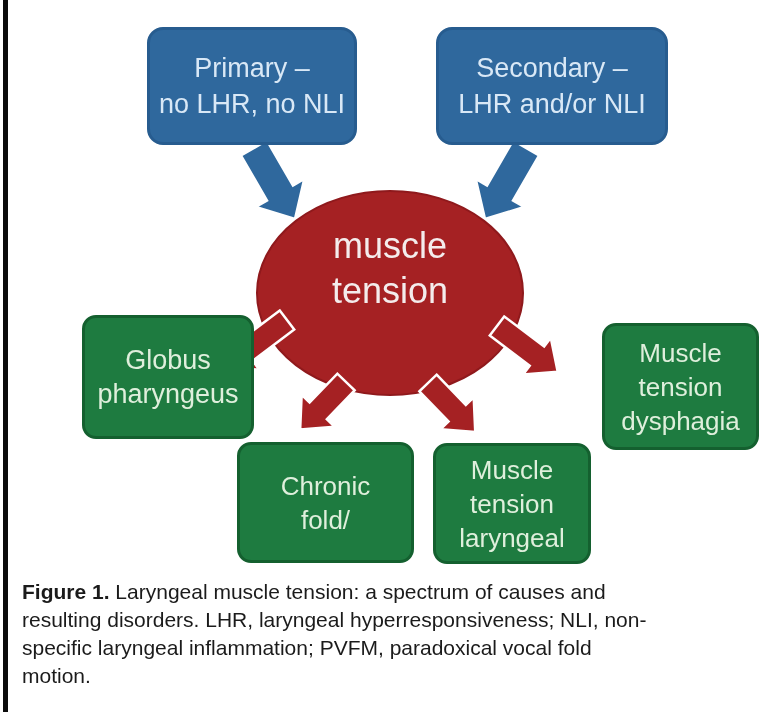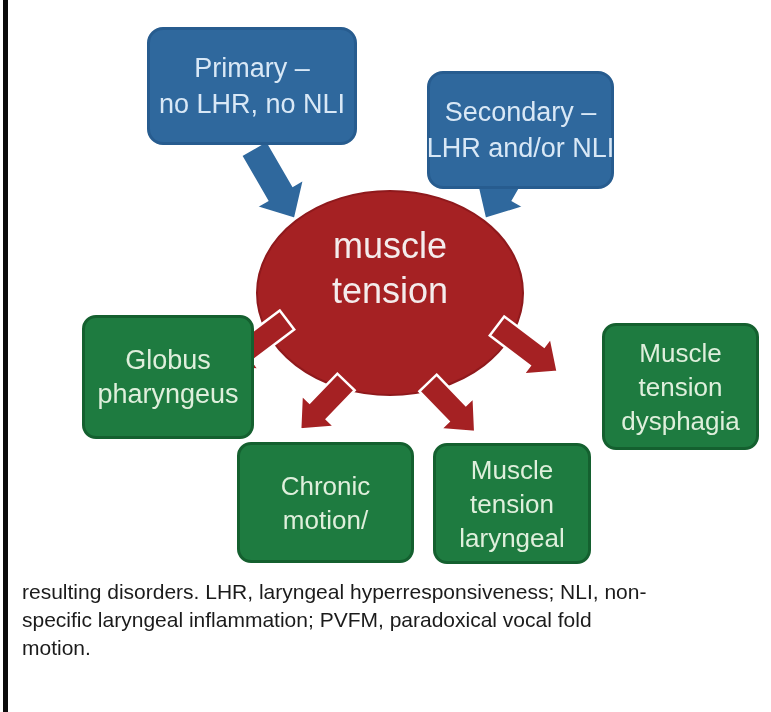--- a/index.html
+++ b/index.html
@@ -85,48 +85,51 @@
       <polygon points="0,-12 40,-12 40,-23 66,0 40,23 40,12 0,12" transform="translate(346,382) rotate(134)"></polygon>
       <polygon points="0,-12 42,-12 42,-23 68,0 42,23 42,12 0,12" transform="translate(428,383) rotate(46)"></polygon>
       <polygon points="0,-12 50,-12 50,-23 76,0 50,23 50,12 0,12" transform="translate(497,326) rotate(37)"></polygon>
     </g>
   </svg>
 
   <div class="node cause-node" style="left:147px; top:27px; width:210px; height:118px;">
     <span class="line">Primary –</span>
     <span class="line">no LHR, no NLI</span>
   </div>
-  <div class="node cause-node" style="left:427px; top:27px; width:187px; height:118px;margin-top:44px;">
+  <div class="node cause-node" style="left:436px; top:27px; width:232px; height:118px;">
     <span class="line">Secondary –</span>
     <span class="line">LHR and/or NLI</span>
   </div>
 
   <div class="center-label">
     <span class="line" style="display:block;">muscle</span>
     <span class="line" style="display:block;">tension</span>
   </div>
 
   <div class="node disorder-node" style="left:48px; top:315px; width:172px; height:124px; font-size:27px;">
     <span class="line">Globus</span>
     <span class="line">pharyngeus</span>
   </div>
   <div class="node disorder-node" style="left:203px; top:442px; width:177px; height:121px;">
     <span class="line">Chronic</span>
-    <span class="line">motion/</span>
+    <span class="line">fold/</span>
   </div>
   <div class="node disorder-node" style="left:399px; top:443px; width:158px; height:121px;">
     <span class="line">Muscle</span>
     <span class="line">tension</span>
     <span class="line">laryngeal</span>
   </div>
   <div class="node disorder-node" style="left:568px; top:323px; width:157px; height:127px;">
     <span class="line">Muscle</span>
     <span class="line">tension</span>
     <span class="line">dysphagia</span>
   </div>
 
   <div class="caption">
+    <div>
+      <b>Figure 1.</b><span> Laryngeal muscle tension: a spectrum of causes and</span>
+    </div>
     <div>resulting disorders. LHR, laryngeal hyperresponsiveness; NLI, non-</div>
     <div>specific laryngeal inflammation; PVFM, paradoxical vocal fold</div>
     <div>motion.</div>
   </div>
 
 </div>
 
 </body></html>

